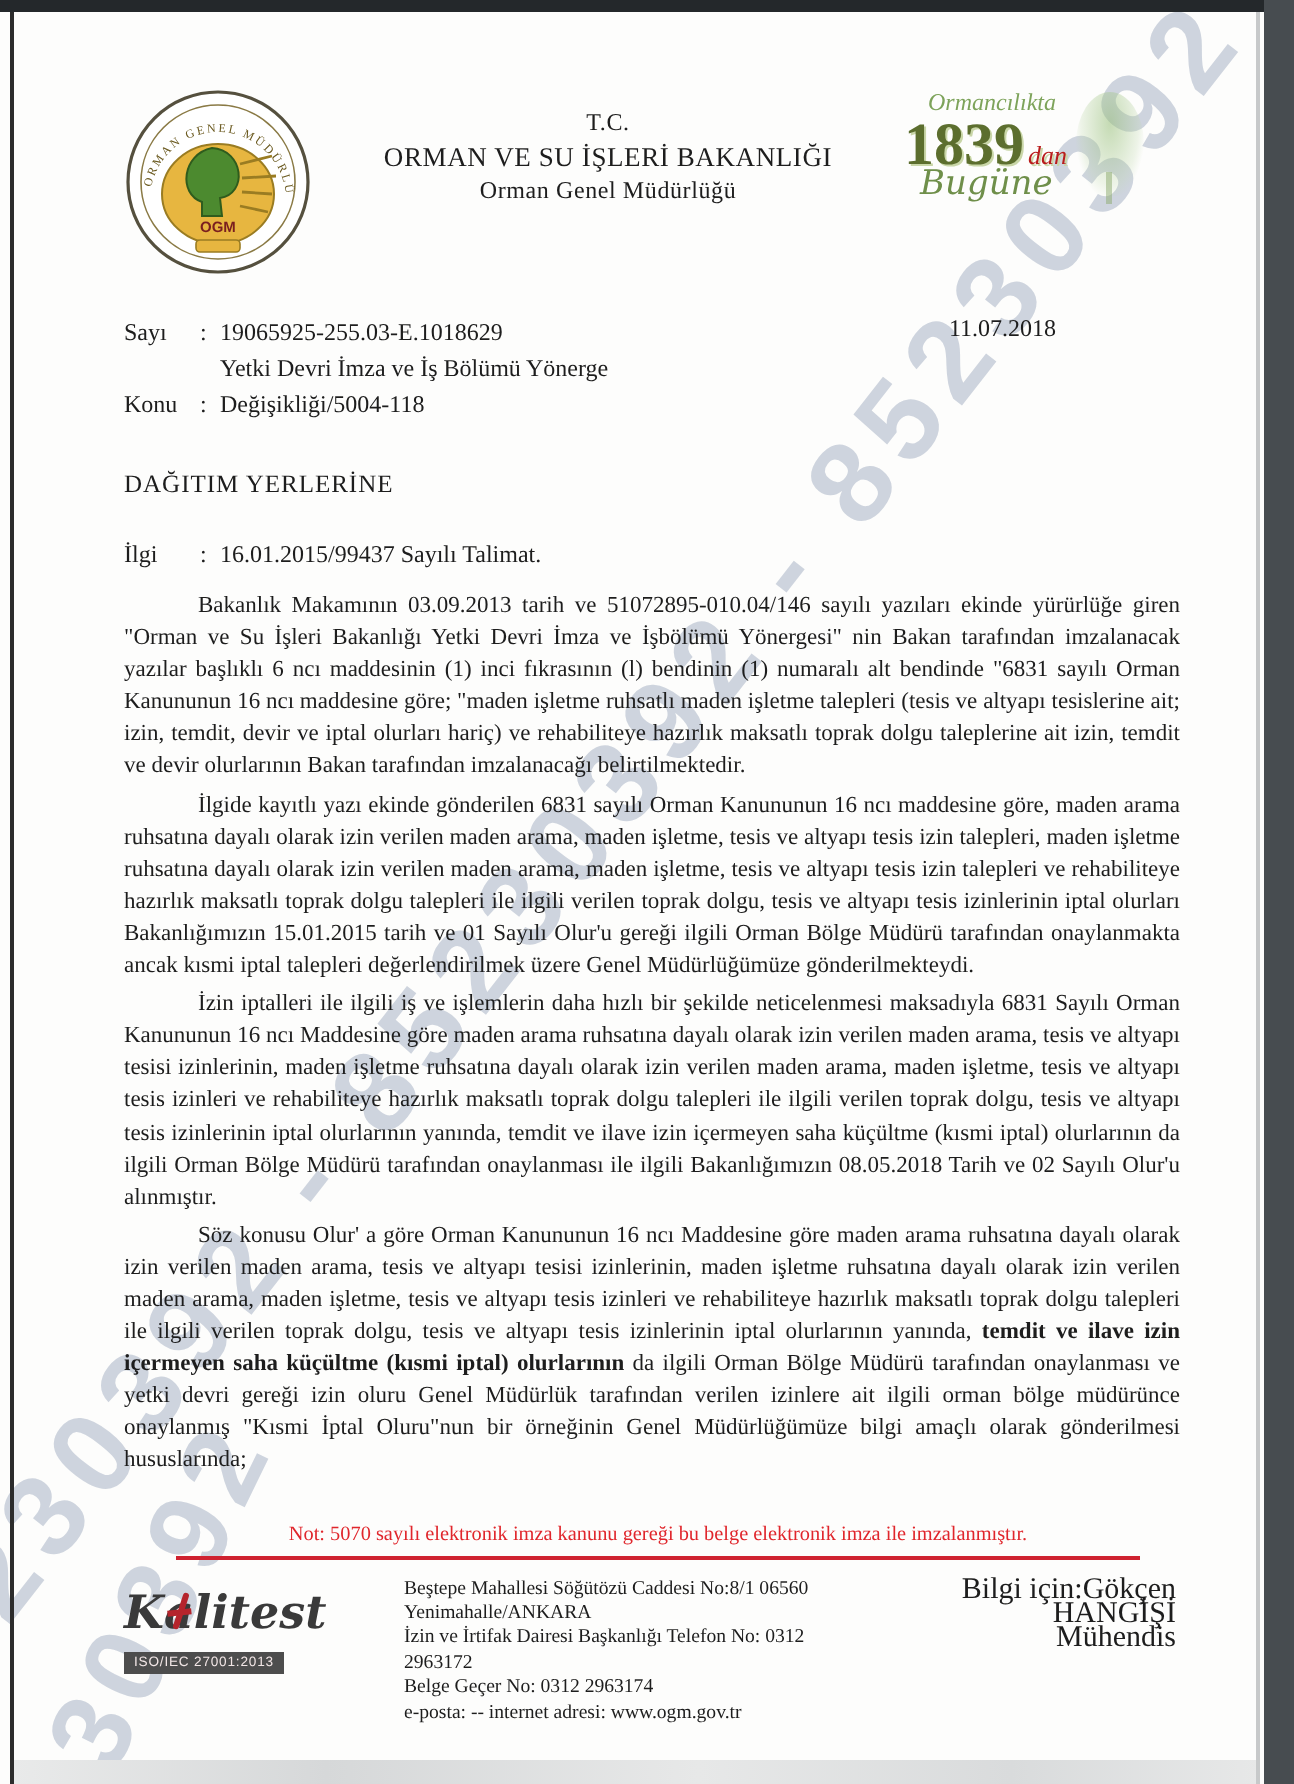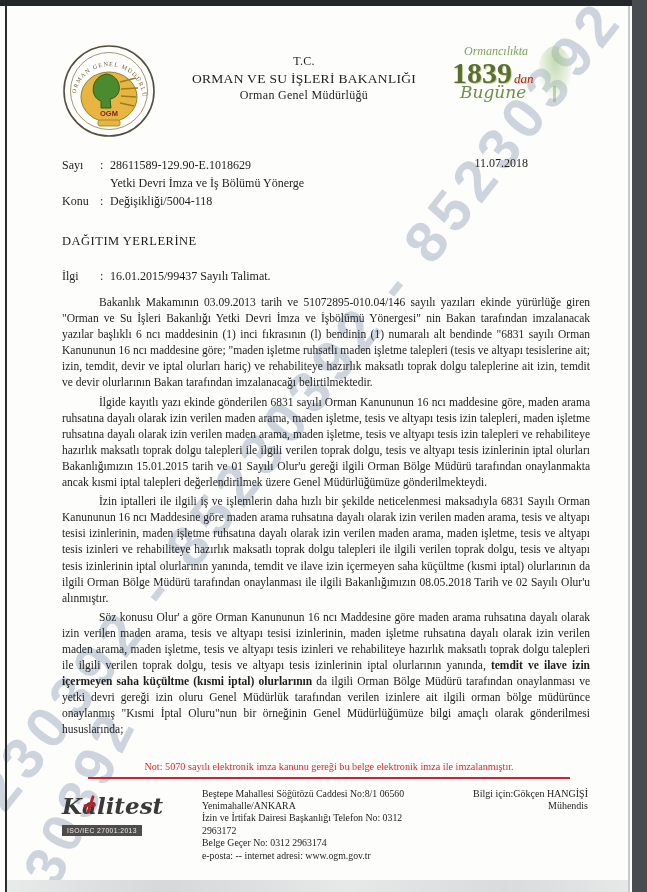--- a/index.html
+++ b/index.html
@@ -57,21 +57,21 @@
   .footer{display:flex;margin-top:9px;align-items:flex-start;}
   .cert{flex:0 0 118px;padding-top:4px;}
   .cert-name{position:relative;font-size:23px;font-style:italic;font-weight:bold;color:#3a3a3a;
       font-family:"DejaVu Serif",serif;width:110px;}
   .cert-ribbon{position:absolute;left:27px;top:3px;width:3px;height:19px;background:#b5242c;
       transform:rotate(18deg);border-radius:2px;}
   .cert-ribbon:after{content:"";position:absolute;left:-5px;top:9px;width:12px;height:3px;background:#b5242c;transform:rotate(-24deg);}
   .cert-badge{display:inline-block;margin-top:3px;background:#4d4d4d;color:#f2e6e6;font-family:"Liberation Sans",sans-serif;
       font-size:6.8px;padding:2px 5px;letter-spacing:0.4px;}
   .addr{flex:1;font-size:9.8px;line-height:12.4px;padding-left:22px;}
-  .contact{flex:0 0 150px;text-align:right;font-size:10px;line-height:12.4px;padding-right:2px;}
+  .contact{flex:0 0 150px;text-align:right;font-size:15px;line-height:12.4px;padding-right:2px;}
 </style>
 </head>
 <body>
 
 <div class="page">
 
   <div class="edge-top"></div>
   <div class="edge-left"></div>
   <div class="edge-right"></div>
   <div class="page-edge-line"></div>
@@ -111,21 +111,21 @@
         <div class="ann-year"><span>1839</span><span class="ann-dan">dan</span></div>
         <div class="ann-bottom">Bugüne</div>
       </div>
     </div>
 
     <div class="meta">
       <div class="meta-date">11.07.2018</div>
       <div class="meta-row">
         <span class="meta-label">Sayı</span>
         <span class="meta-sep">:</span>
-        <span class="meta-val">28611589-129.90-E.1018629</span>
+        <span class="meta-val">19065925-255.03-E.1018629</span>
       </div>
       <div class="meta-row">
         <span class="meta-label">Konu</span>
         <span class="meta-sep">:</span>
         <span class="meta-val">
           <span>Yetki Devri İmza ve İş Bölümü Yönerge</span><br>
           <span class="konu-l2">Değişikliği/5004-118</span>
         </span>
       </div>
     </div>

